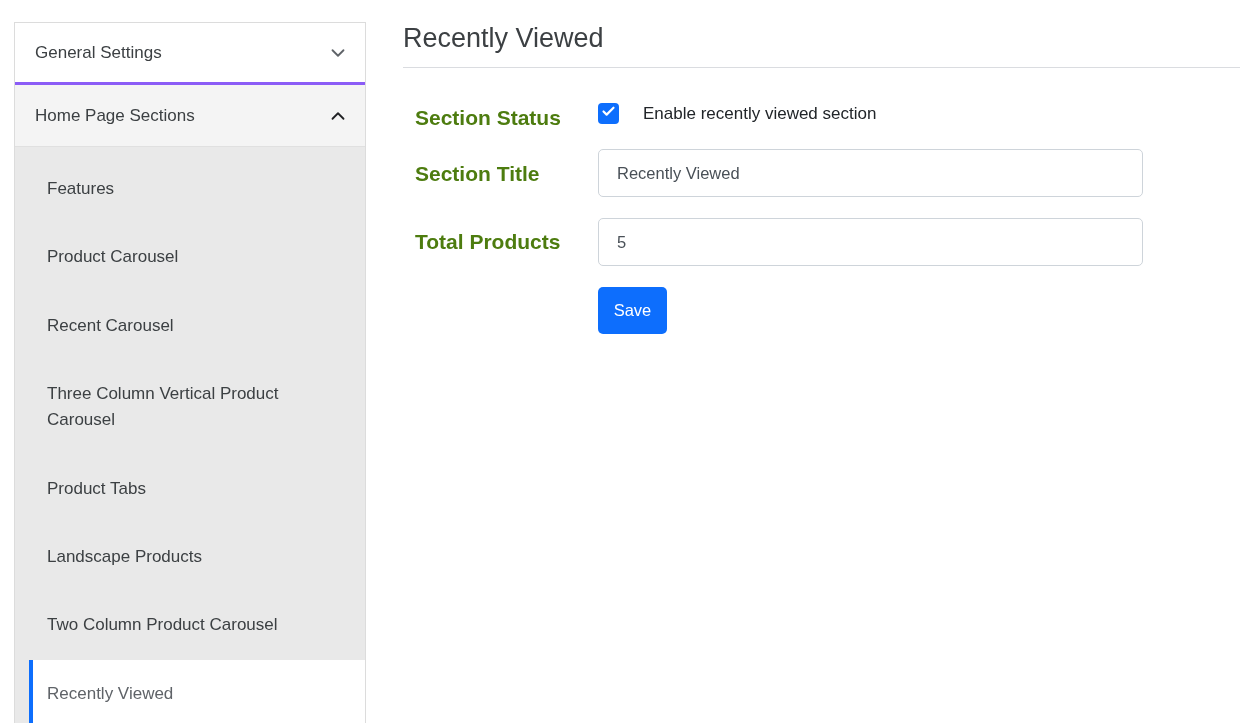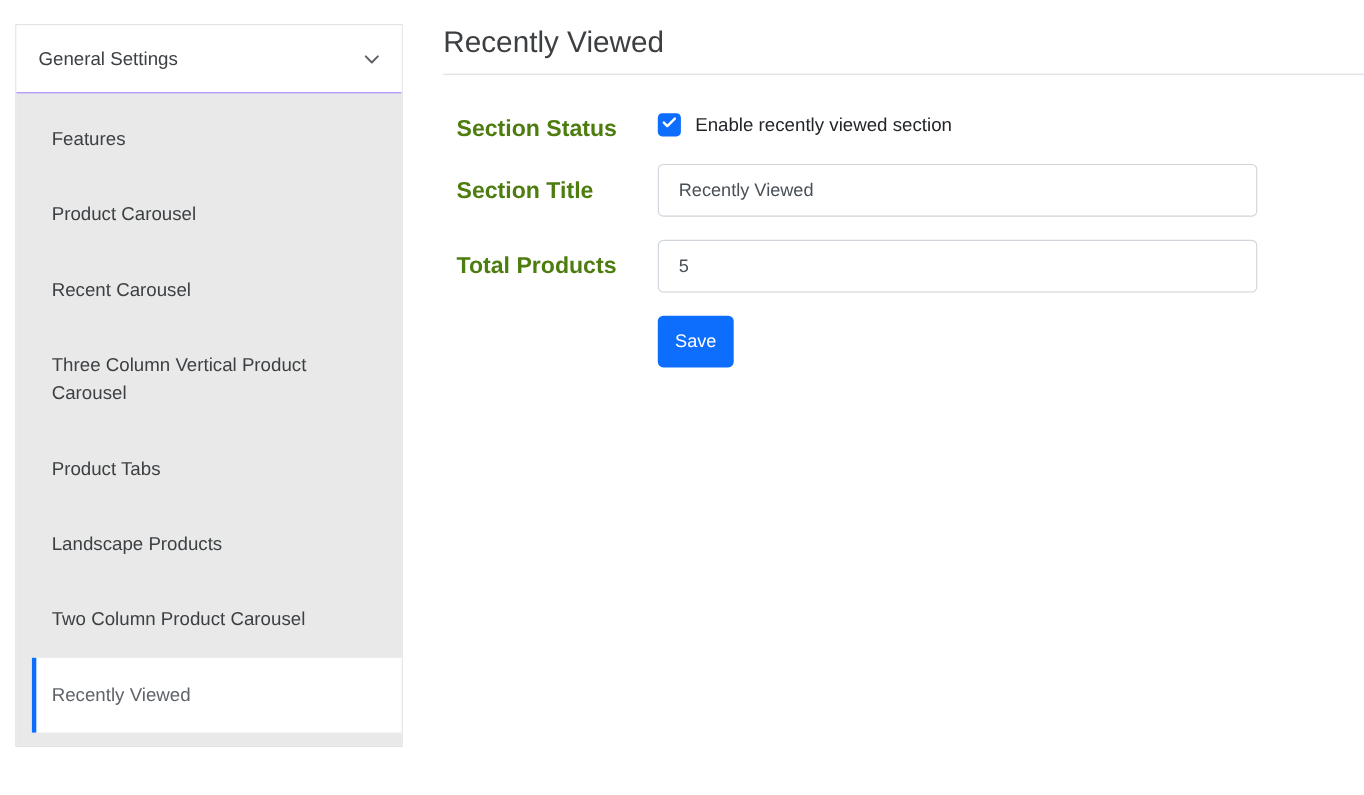--- a/index.html
+++ b/index.html
@@ -22,21 +22,21 @@
   .acc-header {
     display: flex;
     align-items: center;
     justify-content: space-between;
     height: 62px;
     padding: 0 16px 0 20px;
     font-size: 17px;
     color: #3c4043;
     cursor: pointer;
     background: #ffffff;
-    border-bottom: 1px solid #8b5cf6;
+    border-bottom: 3px solid #8b5cf6;
   }
   .acc-header.expanded { background: #f4f4f4; border-bottom: 1px solid #e0e0e0; }
   .acc-header .chev { width: 22px; height: 22px; flex: 0 0 auto; }
 
   .subnav {
     list-style: none;
     background: #e9e9e9;
     padding: 8px 0 12px 0;
   }
   .subnav-item {
@@ -85,20 +85,21 @@
   .lbl-status   { top: 106px; }
   .lbl-title    { top: 162px; }
   .lbl-products { top: 230px; }
 
   .checkbox-wrap {
     position: absolute;
     left: 195px; top: 103px;
     display: flex;
     align-items: center;
     cursor: pointer;
+    gap: 11px;
   }
   .checkbox-box {
     width: 21px; height: 21px;
     background: #0d6efd;
     border-radius: 4px;
     display: flex;
     align-items: center;
     justify-content: center;
   }
   .checkbox-box svg { width: 15px; height: 15px; }
@@ -144,20 +145,28 @@
 
   <div class="acc-header">
     <span>General Settings</span>
     <span class="chev">
       <svg viewBox="0 0 24 24" width="22" height="22" fill="none" stroke="#5f6368" stroke-width="2" stroke-linecap="round" stroke-linejoin="round">
           <polyline points="6 9 12 15 18 9"></polyline>
         </svg>
     </span>
   </div>
 
+  <div class="acc-header expanded">
+    <span>Home Page Sections</span>
+    <span class="chev">
+      <svg viewBox="0 0 24 24" width="22" height="22" fill="none" stroke="#202124" stroke-width="2" stroke-linecap="round" stroke-linejoin="round">
+          <polyline points="6 15 12 9 18 15"></polyline>
+        </svg>
+    </span>
+  </div>
 
   <ul class="subnav">
     <li class="subnav-item">Features</li>
     <li class="subnav-item">Product Carousel</li>
     <li class="subnav-item">Recent Carousel</li>
     <li class="subnav-item">Three Column Vertical Product Carousel</li>
     <li class="subnav-item">Product Tabs</li>
     <li class="subnav-item">Landscape Products</li>
     <li class="subnav-item">Two Column Product Carousel</li>
     <li class="subnav-item selected">Recently Viewed</li>

